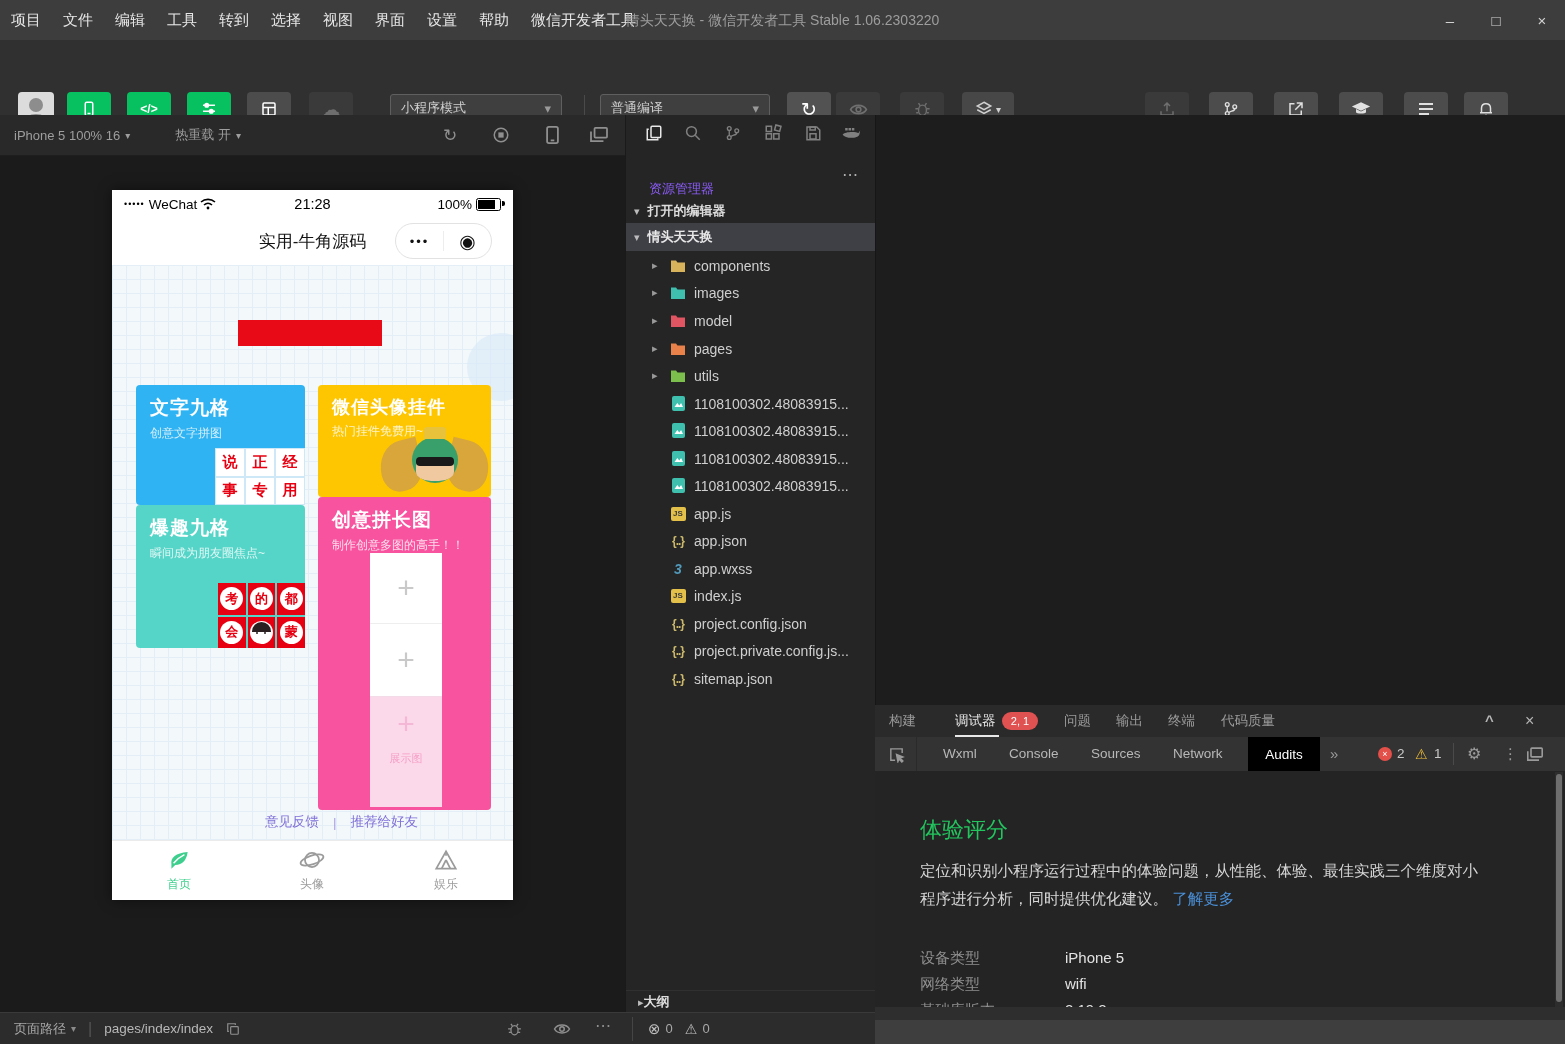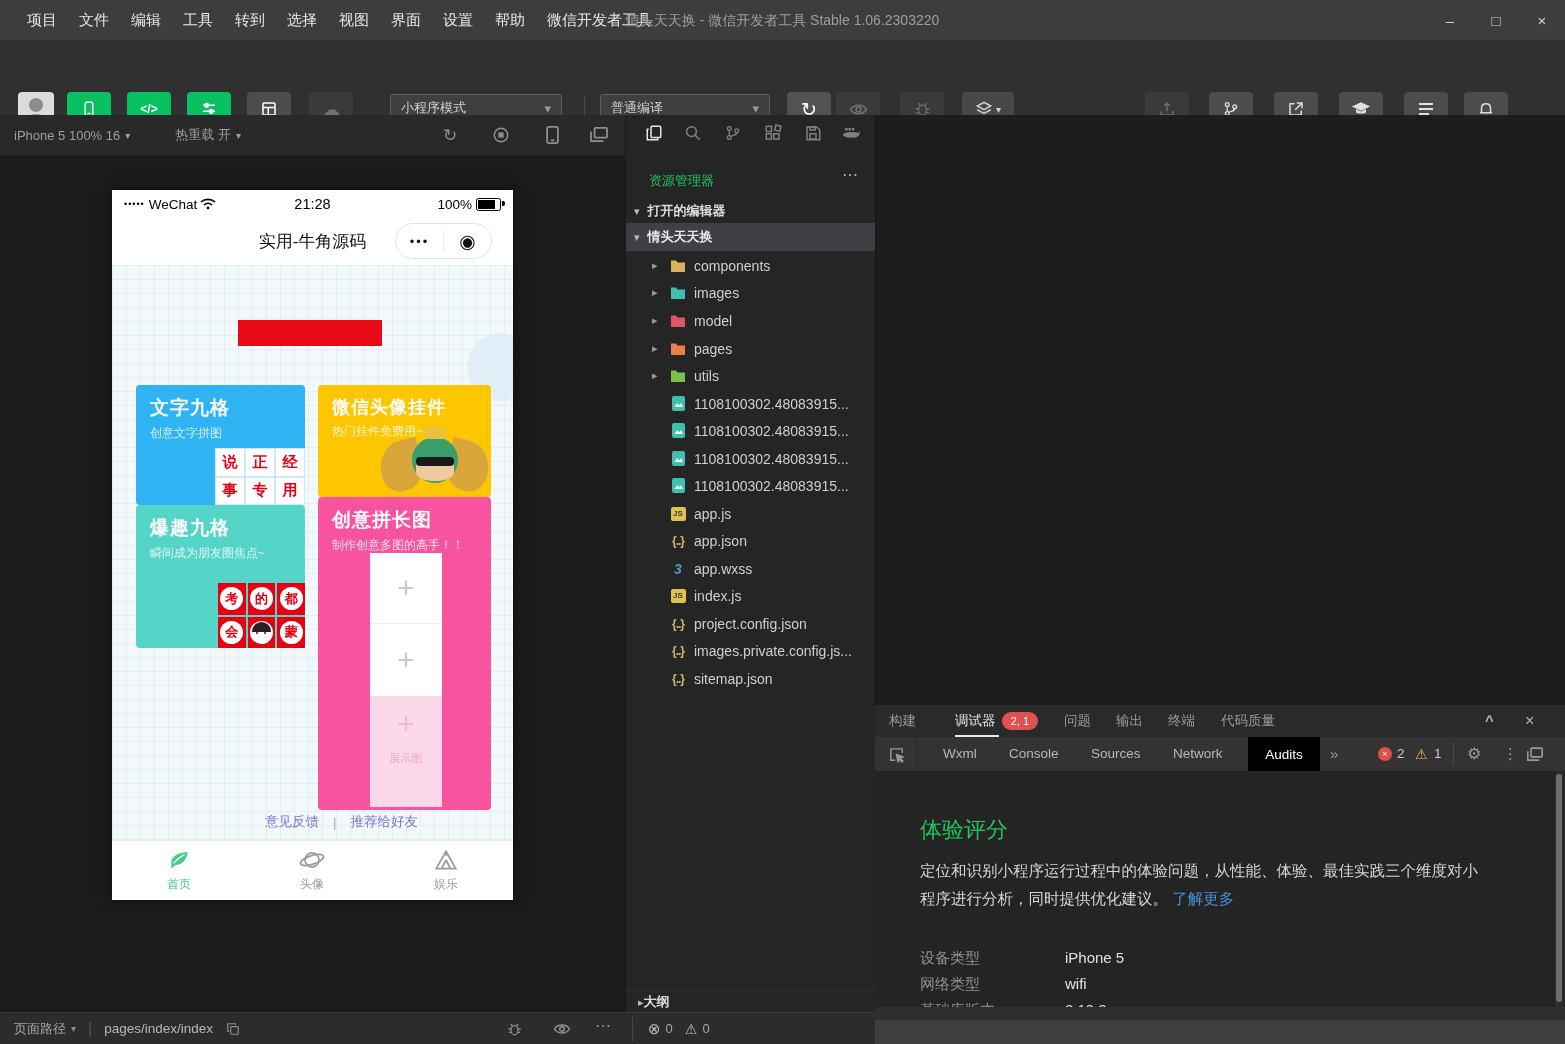--- a/index.html
+++ b/index.html
@@ -71,21 +71,21 @@
   .fieldval{position:absolute;left:190px;font-size:15px;color:#e2e2e2}
 
   
   #statusbar{left:0;top:1012px;width:875px;height:32px;background:#2c2c2c;border-top:1px solid #3a3a3a;box-sizing:border-box}
   .sbtxt{font-size:13px;color:#a8a8a8}
 </style>
 </head>
 <body>
 
 <div class="abs" id="titlebar">
-  <div class="flex" style="padding-left:16px;height:40px">
+  <div class="flex" style="padding-left:0;height:40px">
     <span class="menuitem">项目</span>
     <span class="menuitem">文件</span>
     <span class="menuitem">编辑</span>
     <span class="menuitem">工具</span>
     <span class="menuitem">转到</span>
     <span class="menuitem">选择</span>
     <span class="menuitem">视图</span>
     <span class="menuitem">界面</span>
     <span class="menuitem">设置</span>
     <span class="menuitem">帮助</span>
@@ -441,21 +441,21 @@
   <div class="abs ctr" style="left:210px;top:3px;width:30px;height:30px">
     <svg width="20" height="18" viewBox="0 0 24 20" fill="#808080">
         <path d="M2 12 C4 8 18 8 21 10 L23 7 L22 12 C20 17 5 17 2 12 Z"></path>
         <rect x="5" y="4" width="3" height="3"></rect>
         <rect x="9" y="4" width="3" height="3"></rect>
         <rect x="13" y="4" width="3" height="3"></rect>
       </svg>
   </div>
 
   <div class="abs" style="left:0;top:45px;width:250px;height:34px">
-    <span class="abs" style="left:23px;top:12px;font-size:13px;color:#22c55e">资源管理器</span>
+    <span class="abs" style="left:23px;top:20px;font-size:13px;color:#8b5cf6">资源管理器</span>
     <span class="abs" style="right:18px;top:5px;font-size:16px;color:#b0b0b0">⋯</span>
   </div>
 
   <div class="abs flex" style="left:0;top:84px;width:250px;height:24px">
     <span style="margin-left:8px;font-size:11px;color:#bbb">▾</span>
     <span style="margin-left:8px;font-size:13px;font-weight:bold;color:#ddd">打开的编辑器</span>
   </div>
   <div class="abs flex" style="left:0;top:108px;width:250px;height:28px;background:#3f3f46">
     <span style="margin-left:8px;font-size:11px;color:#bbb">▾</span>
     <span style="margin-left:8px;font-size:13px;font-weight:bold;color:#e8e8e8">情头天天换</span>
@@ -569,21 +569,21 @@
   <div class="exrow" style="top:495px">
     <span class="exicon">
         <span class="braces">{..}</span>
       </span>
     <span class="exlabel">project.config.json</span>
   </div>
   <div class="exrow" style="top:522px">
     <span class="exicon">
         <span class="braces">{..}</span>
       </span>
-    <span class="exlabel">images.private.config.js...</span>
+    <span class="exlabel">project.private.config.js...</span>
   </div>
   <div class="exrow" style="top:550px">
     <span class="exicon">
         <span class="braces">{..}</span>
       </span>
     <span class="exlabel">sitemap.json</span>
   </div>
 
   <div class="abs flex" style="left:0;top:875px;width:250px;height:22px;border-top:1px solid #303031">
     <span style="margin-left:12px;font-size:11px;color:#bbb">▸</span>

